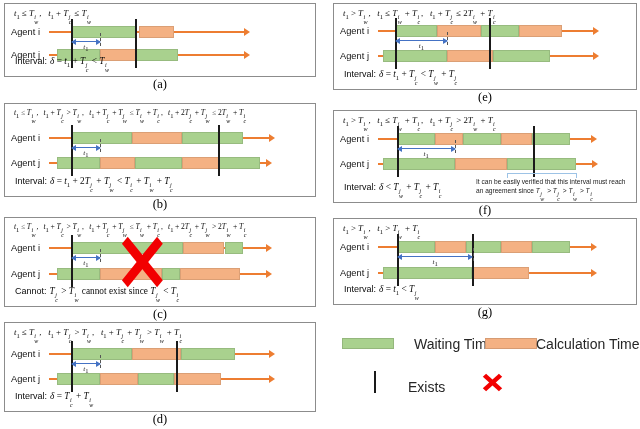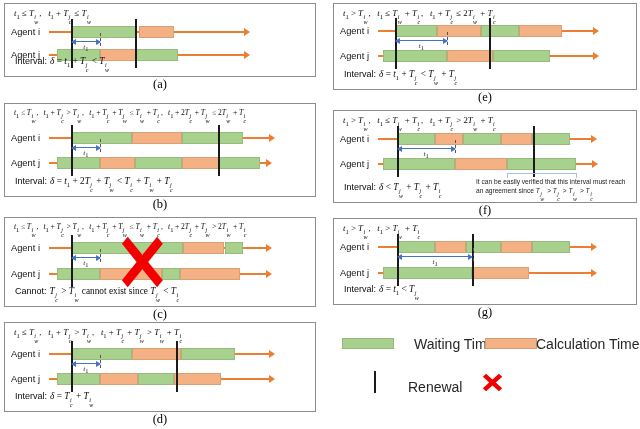--- a/index.html
+++ b/index.html
@@ -484,20 +484,20 @@
         <div class="caption">(g)</div>
       </div>
     </div>
 
   <div class="lgswatch wait" style="left:342px;top:338px"></div>
   <span class="lglab" style="left:414px;top:336px">Waiting Time</span>
   <div class="lgswatch calc" style="left:485px;top:338px"></div>
   <span class="lglab" style="left:536px;top:336px">Calculation Time</span>
 
   <div class="lgren" style="left:374px;top:371px"></div>
-  <span class="lglab" style="left:408px;top:379px">Renewal</span>
+  <span class="lglab" style="left:408px;top:379px">Exists</span>
   <div class="lgcross" style="left:481px;top:372px">
     <svg viewBox="0 0 40 40" width="100%" height="100%" preserveAspectRatio="none">
       <line x1="6" y1="6" x2="34" y2="34"></line>
       <line x1="34" y1="6" x2="6" y2="34"></line>
     </svg>
   </div>
 </div>
 
 </body></html>

